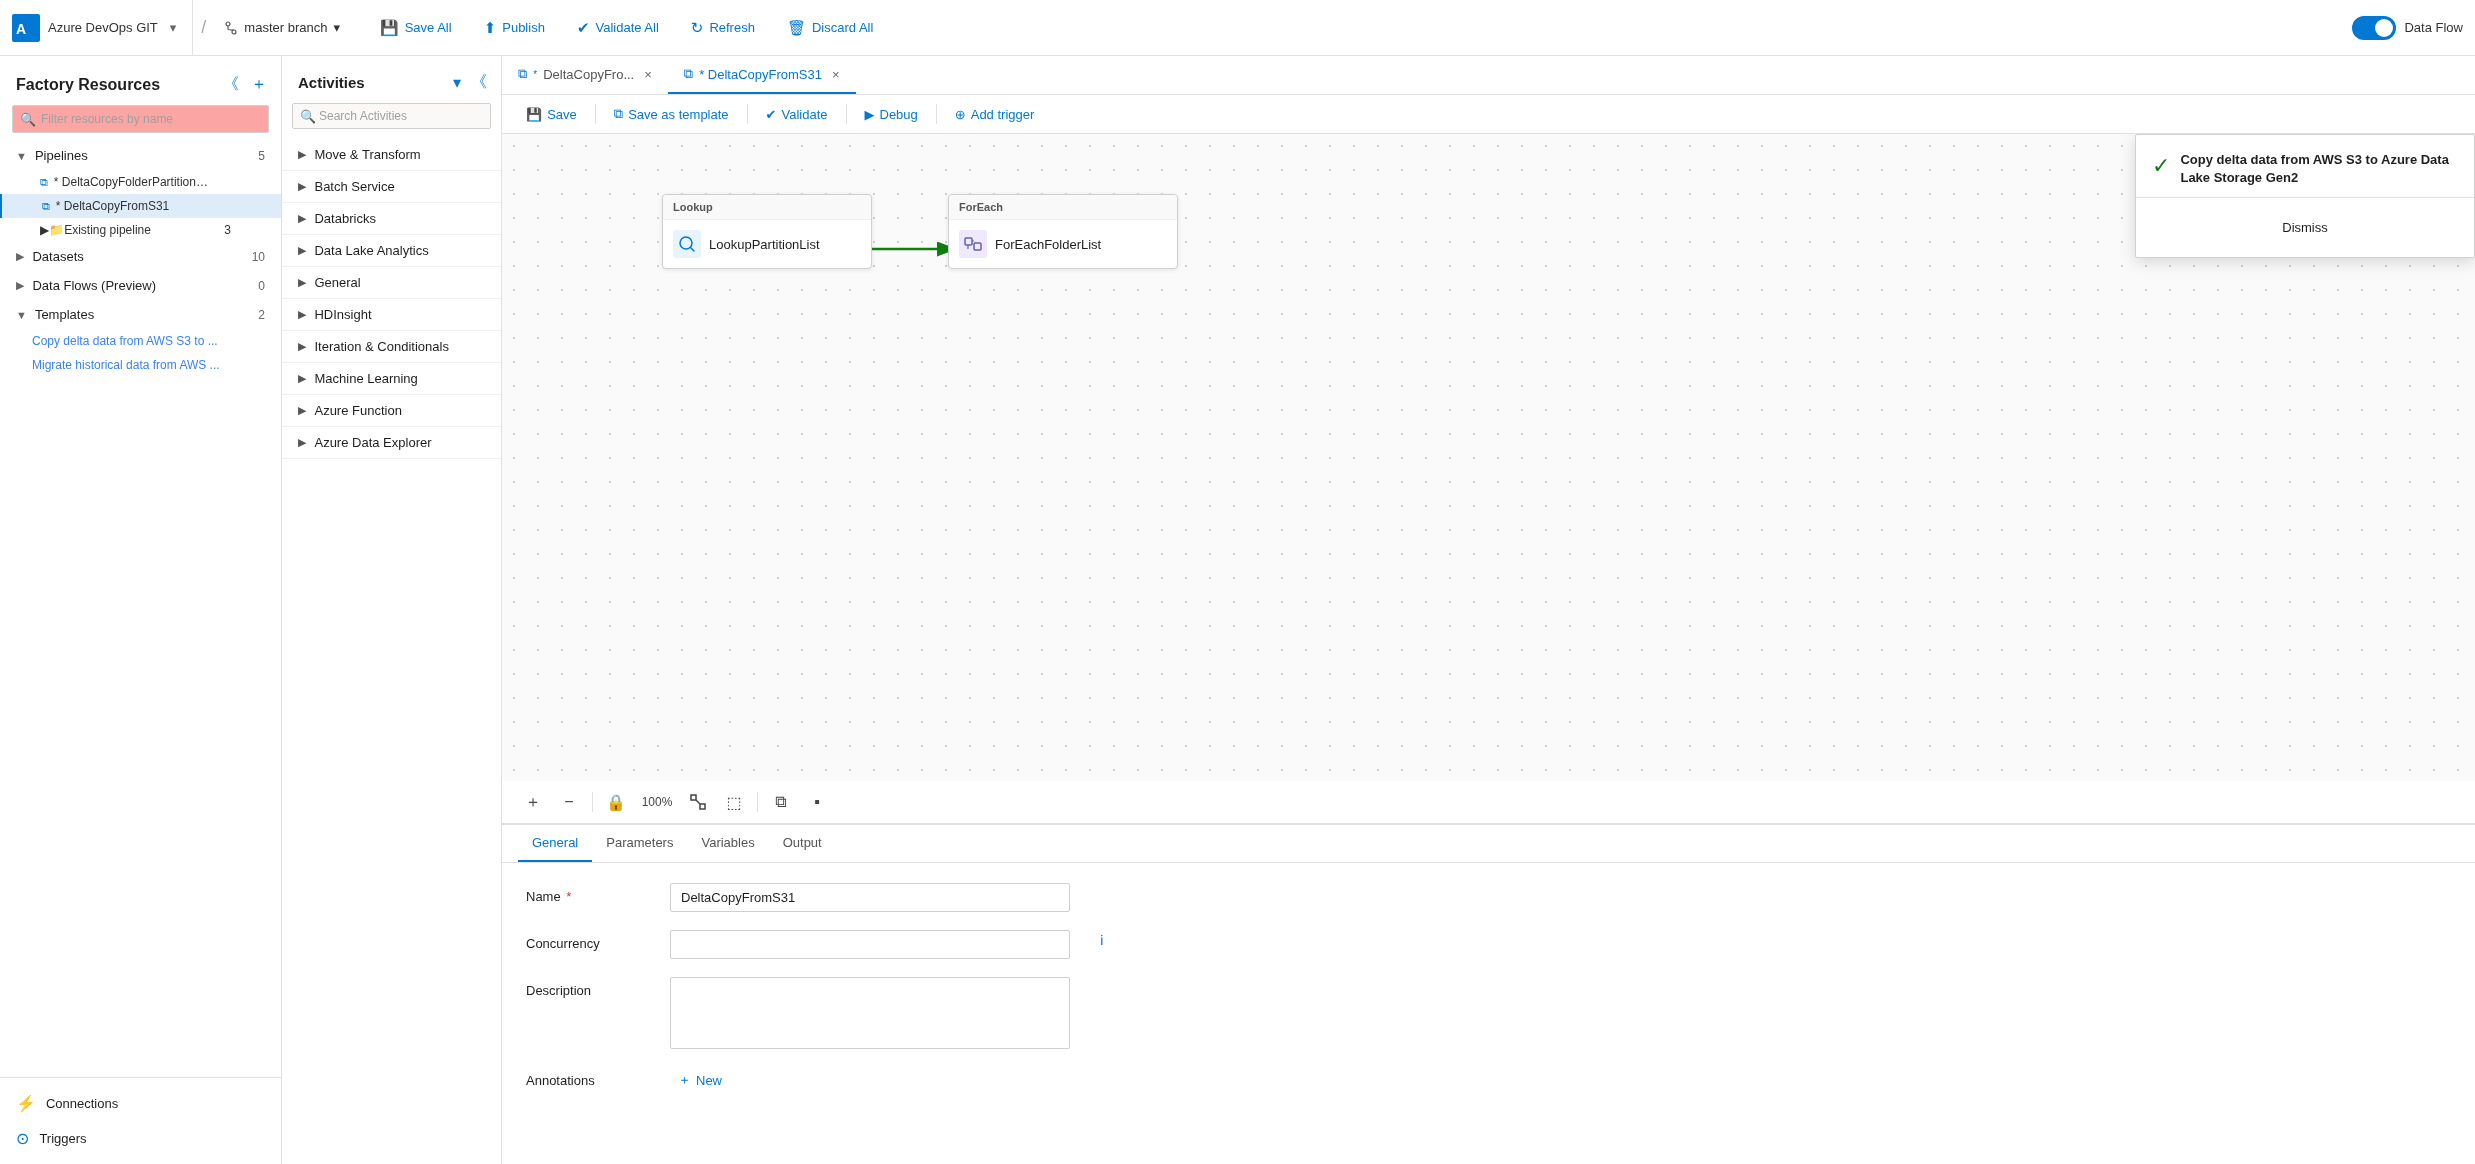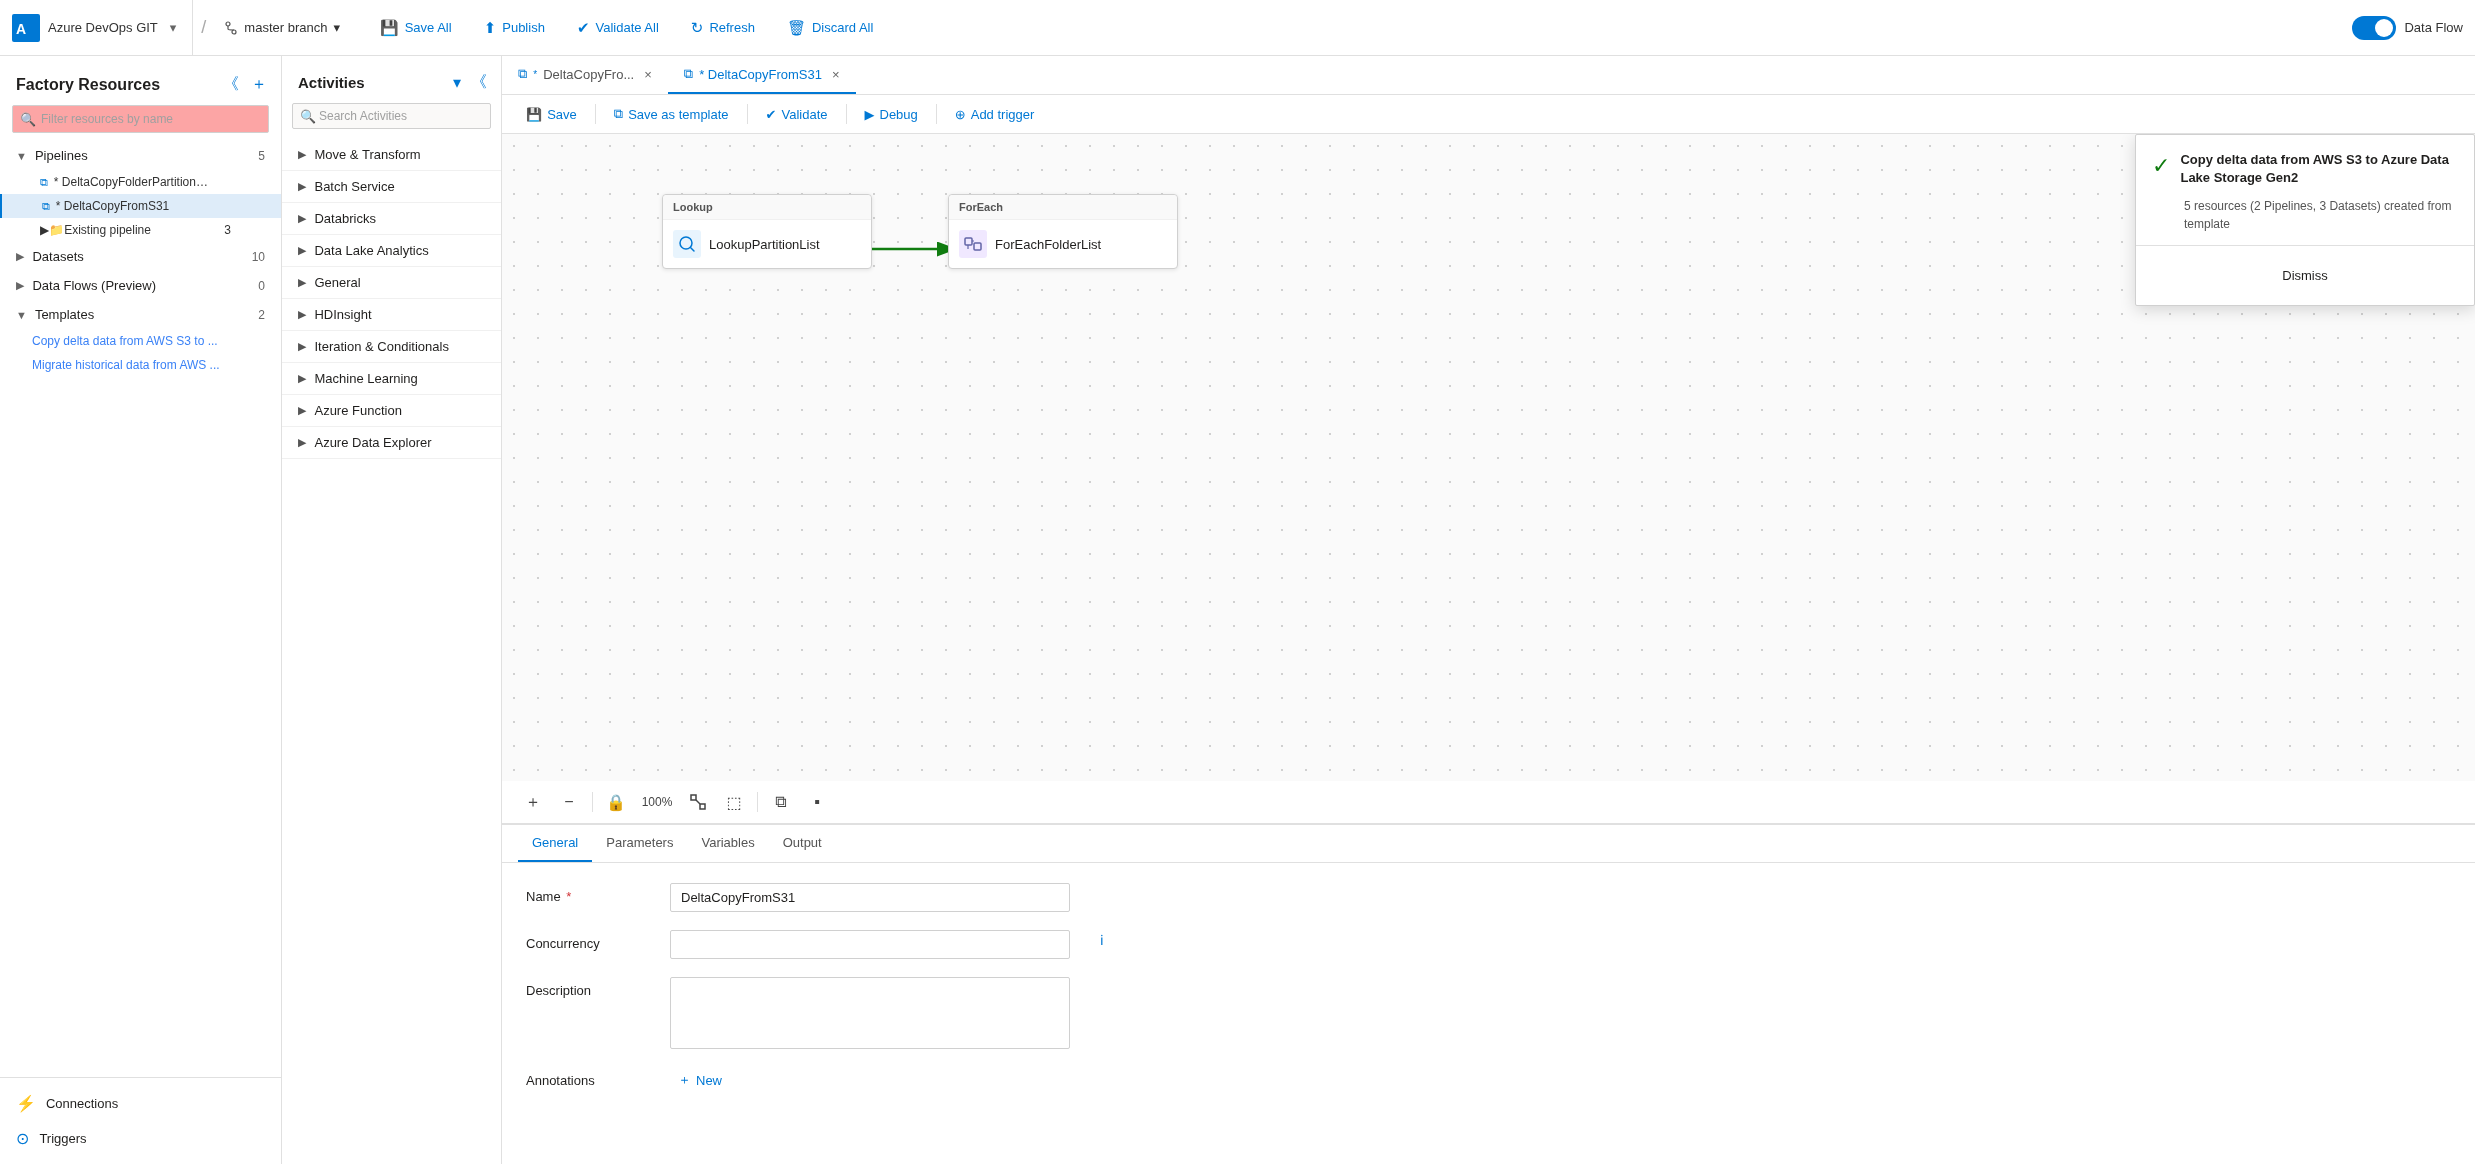--- a/index.html
+++ b/index.html
@@ -442,21 +442,20 @@
           </div>
           <span class="node-label">ForEachFolderList</span>
         </div>
       </div>
 
       <div class="notification-popup">
         <div class="notif-header">
           <span class="notif-check">✓</span>
           <span class="notif-title">Copy delta data from AWS S3 to Azure Data Lake Storage Gen2</span>
         </div>
-        <div class="notif-body">5 resources (2 Pipelines, 3 Datasets) created from template</div>
         <button class="notif-dismiss">Dismiss</button>
       </div>
     </div>
 
     <div class="canvas-icon-toolbar">
       <div class="icon-btn">＋</div>
       <div class="icon-btn">−</div>
       <div class="icon-sep"></div>
       <div class="icon-btn">🔒</div>
       <div class="icon-btn" style="font-size:12px; width:40px;">100%</div>

